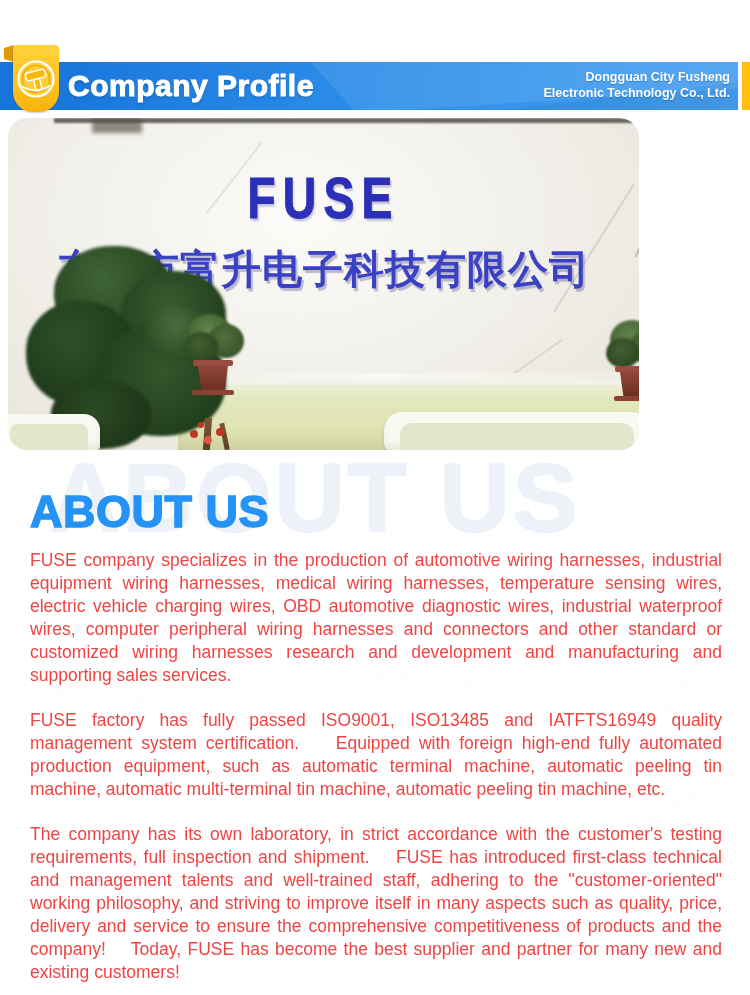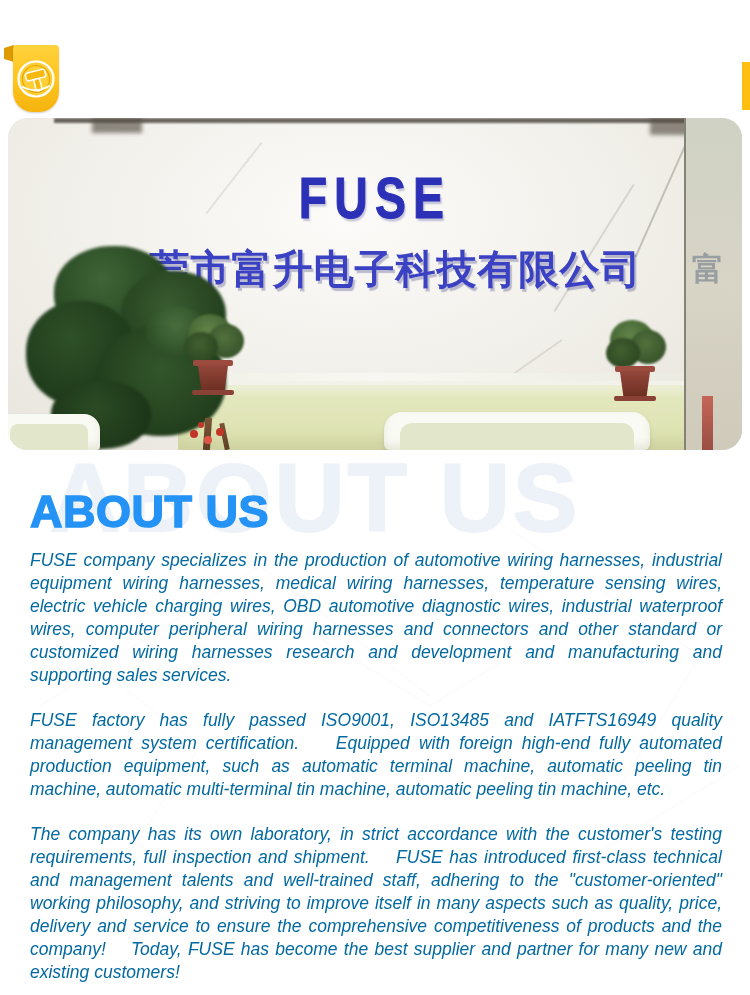--- a/index.html
+++ b/index.html
@@ -23,21 +23,21 @@
 
   
   .badge { position:absolute; left:13px; top:45px; width:46px; height:67px; z-index:5;
     background:linear-gradient(180deg,#ffd23c 0%,#ffc41e 55%,#f5b30e 100%);
     border-radius:4px 4px 20px 20px; box-shadow:0 1px 2px rgba(0,0,0,.2); }
   .badge-fold { position:absolute; left:4px; top:45px; width:10px; height:17px; z-index:4;
     background:#dd9a02; clip-path:polygon(0 18%,100% 0,100% 100%,0 82%); }
   .badge svg { position:absolute; left:0; top:8px; }
 
   
-  .photo { position:absolute; top:118px; left:8px; width:734px; height:332px;
+  .photo { position:absolute; top:118px; left:8px; width:631px; height:332px;
     border-radius:20px; overflow:hidden; background:#efede7; }
   .wall { position:absolute; inset:0;
     background:radial-gradient(ellipse at 46% 30%, #fcfbf9 0%, #f2f0ea 48%, #e6e3da 100%); }
   .ceil-strip { position:absolute; left:46px; width:646px; top:0; height:5px; background:#46423b; opacity:.8; filter:blur(1px); }
   .ceil-tab { position:absolute; top:0; background:#564f45; opacity:.65; filter:blur(2px); }
   .vein { position:absolute; width:2px; background:#8d887e; filter:blur(.6px); }
   .glass { position:absolute; top:0; height:332px; width:58px; }
   .glass-left { left:0; background:linear-gradient(178deg,#c9d6c6 0%,#d7d6ca 45%,#d3cec0 85%,#cfc9ba 100%);
     border-right:2px solid rgba(150,155,140,.7); }
   .glass-right { left:676px; background:linear-gradient(182deg,#cfd2c4 0%,#d8d4c6 50%,#cfcaba 100%);
@@ -71,28 +71,37 @@
   
   .about { position:absolute; top:446px; left:0; width:750px; height:549px;padding-left:40px; }
   .bg-pattern { position:absolute; top:0; left:0; z-index:0; }
   .watermark { position:absolute; top:2px; left:50px; z-index:0; white-space:nowrap;
     font-size:97px; line-height:100px; font-weight:bold; color:#edf1f8;
     -webkit-text-stroke:2px #edf1f8; letter-spacing:3px; }
   .about-heading { position:absolute; top:41px; left:30px; z-index:2;
     font-size:45px; line-height:50px; font-weight:bold; color:#2493f5;
     -webkit-text-stroke:1.5px #2493f5; letter-spacing:.5px; }
   .paras { position:absolute; top:103px; left:30px; width:692px; z-index:2; }
-  .paras p { font-size:17.5px; line-height:23px; color:#0369a1; text-align:justify;
-    margin-bottom:22px;font-style:italic; }
+  .paras p { font-size:17.5px; line-height:23px; color:#ef4444; text-align:justify;
+    margin-bottom:22px; }
 </style>
 </head>
 <body>
 
 <div id="page">
 
+  <div class="banner">
+    <div class="facet1"></div>
+    <div class="facet2"></div>
+    <div class="banner-title">Company Profile</div>
+    <div class="banner-company">
+      <div>Dongguan City Fusheng</div>
+      <div>Electronic Technology Co., Ltd.</div>
+    </div>
+  </div>
   <div class="accent-strip"></div>
   <div class="badge-fold"></div>
   <div class="badge">
     <svg width="46" height="52" viewBox="0 0 46 52">
       <circle cx="23" cy="26" r="17.5" fill="#ffcf35" stroke="#ffffff" stroke-width="2.2"></circle>
       <circle cx="23" cy="26" r="13.5" fill="none" stroke="#e8a607" stroke-width="1.2"></circle>
       <g transform="rotate(-14 23 24)">
         <rect x="13" y="18" width="20" height="8" rx="2.5" fill="#f7b90c" stroke="#ffffff" stroke-width="1.5"></rect>
         <rect x="20" y="26" width="6" height="12" rx="2" fill="#f7b90c" stroke="#ffffff" stroke-width="1.5"></rect>
       </g>

